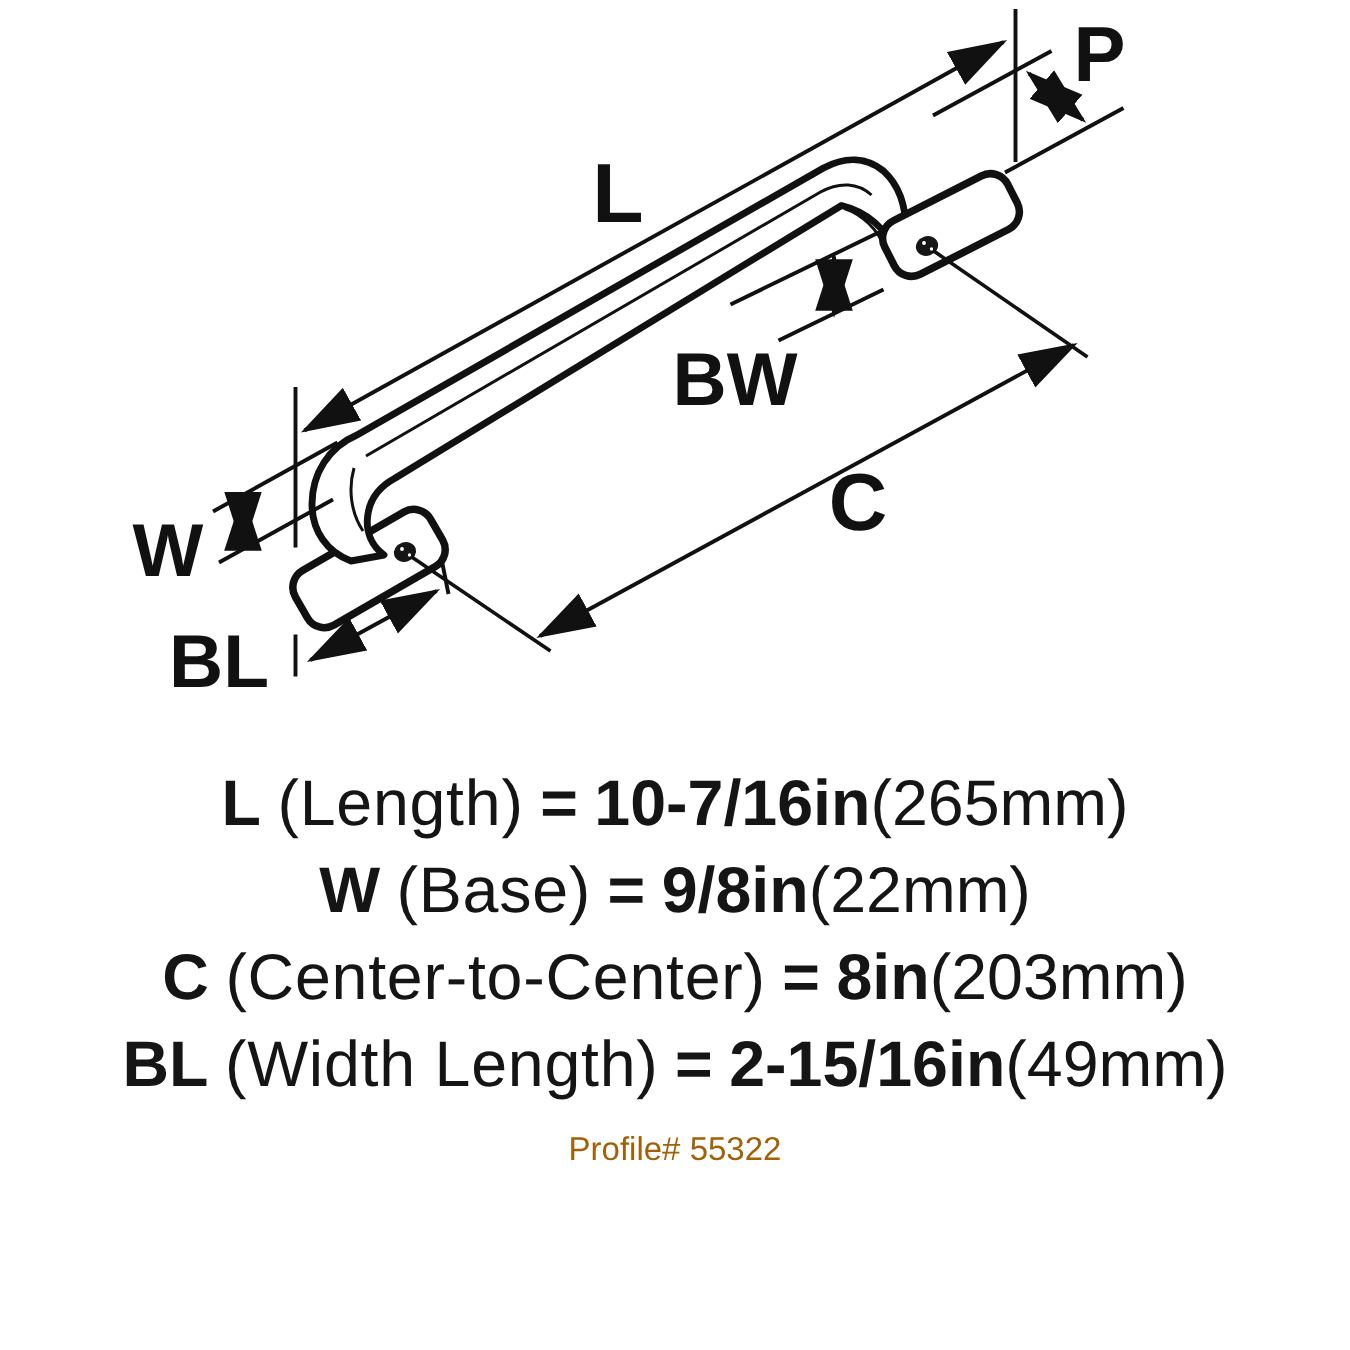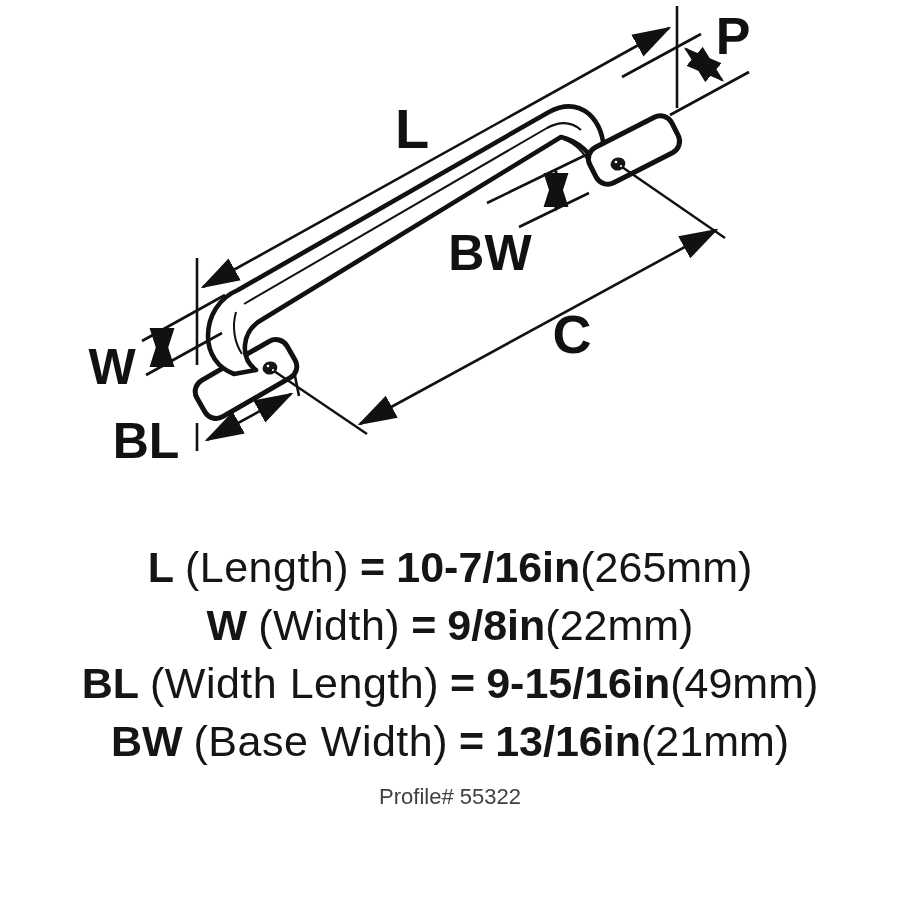--- a/index.html
+++ b/index.html
@@ -1,26 +1,26 @@
 <!DOCTYPE html>
 <html><head>
 <meta charset="utf-8">
 <style>
   html,body{margin:0;padding:0;background:#fff;}
   .page{position:relative;width:900px;height:900px;background:#fff;overflow:hidden;
         font-family:"Liberation Sans",sans-serif;}
   .diagram-svg{position:absolute;top:0;left:0;}
-  .specs{position:absolute;top:507px;left:0;width:900px;text-align:center;color:#151515;margin-top:31px;}
+  .specs{position:absolute;top:507px;left:0;width:900px;text-align:center;color:#151515;}
   .spec-line{font-size:43px;line-height:58px;font-weight:400;white-space:nowrap;}
   .spec-sym{font-weight:700;margin-right:11px;}
   .spec-name{font-weight:400;margin-right:11px;letter-spacing:.5px;}
   .spec-eq{font-weight:700;margin-right:11px;}
   .spec-imp{font-weight:700;}
   .spec-met{font-weight:400;}
-  .profile{margin-top:14px;font-size:22px;color:#404040;font-weight:400;}
+  .profile{margin-top:14px;font-size:22px;color:#a16207;font-weight:400;}
   text.dimlabel{font-family:"Liberation Sans",sans-serif;font-weight:700;fill:#111;}
 </style>
 </head>
 <body>
 
 <div class="page">
 
   <svg class="diagram-svg" width="900" height="505" viewBox="0 0 900 505" xmlns="http://www.w3.org/2000/svg">
     <defs>
       <marker id="arr" viewBox="0 0 14 9" refX="13" refY="4.5" markerWidth="15" markerHeight="10" orient="auto-start-reverse">
@@ -89,19 +89,19 @@
     <text class="dimlabel" x="112" y="384" font-size="50" text-anchor="middle">W</text>
 
     <line x1="197" y1="423" x2="197" y2="451" stroke="#111" stroke-width="2.6"></line>
     <line x1="294" y1="371" x2="299" y2="396" stroke="#111" stroke-width="2.6"></line>
     <line x1="207" y1="440" x2="291" y2="394" stroke="#111" stroke-width="2.6" marker-start="url(#arr)" marker-end="url(#arr)"></line>
     <text class="dimlabel" x="146" y="458" font-size="50" text-anchor="middle">BL</text>
   </svg>
 
   <div class="specs">
     <div class="spec-line"><span class="spec-sym">L</span><span class="spec-name">(Length)</span><span class="spec-eq">=</span><span class="spec-imp">10-7/16in</span><span class="spec-met">(265mm)</span></div>
-    <div class="spec-line"><span class="spec-sym">W</span><span class="spec-name">(Width)</span><span class="spec-eq">=</span><span class="spec-imp">9/8in</span><span class="spec-met">(22mm)</span></div>
-    <div class="spec-line"><span class="spec-sym">BL</span><span class="spec-name">(Width Length)</span><span class="spec-eq">=</span><span class="spec-imp">9-15/16in</span><span class="spec-met">(49mm)</span></div>
-    <div class="spec-line"><span class="spec-sym">BW</span><span class="spec-name">(Base Width)</span><span class="spec-eq">=</span><span class="spec-imp">13/16in</span><span class="spec-met">(21mm)</span></div>
+    <div class="spec-line"><span class="spec-sym">W</span><span class="spec-name">(Base)</span><span class="spec-eq">=</span><span class="spec-imp">9/8in</span><span class="spec-met">(22mm)</span></div>
+    <div class="spec-line"><span class="spec-sym">C</span><span class="spec-name">(Center-to-Center)</span><span class="spec-eq">=</span><span class="spec-imp">8in</span><span class="spec-met">(203mm)</span></div>
+    <div class="spec-line"><span class="spec-sym">BL</span><span class="spec-name">(Width Length)</span><span class="spec-eq">=</span><span class="spec-imp">2-15/16in</span><span class="spec-met">(49mm)</span></div>
     <div class="profile">Profile# 55322</div>
   </div>
 
 </div>
 
 </body></html>

